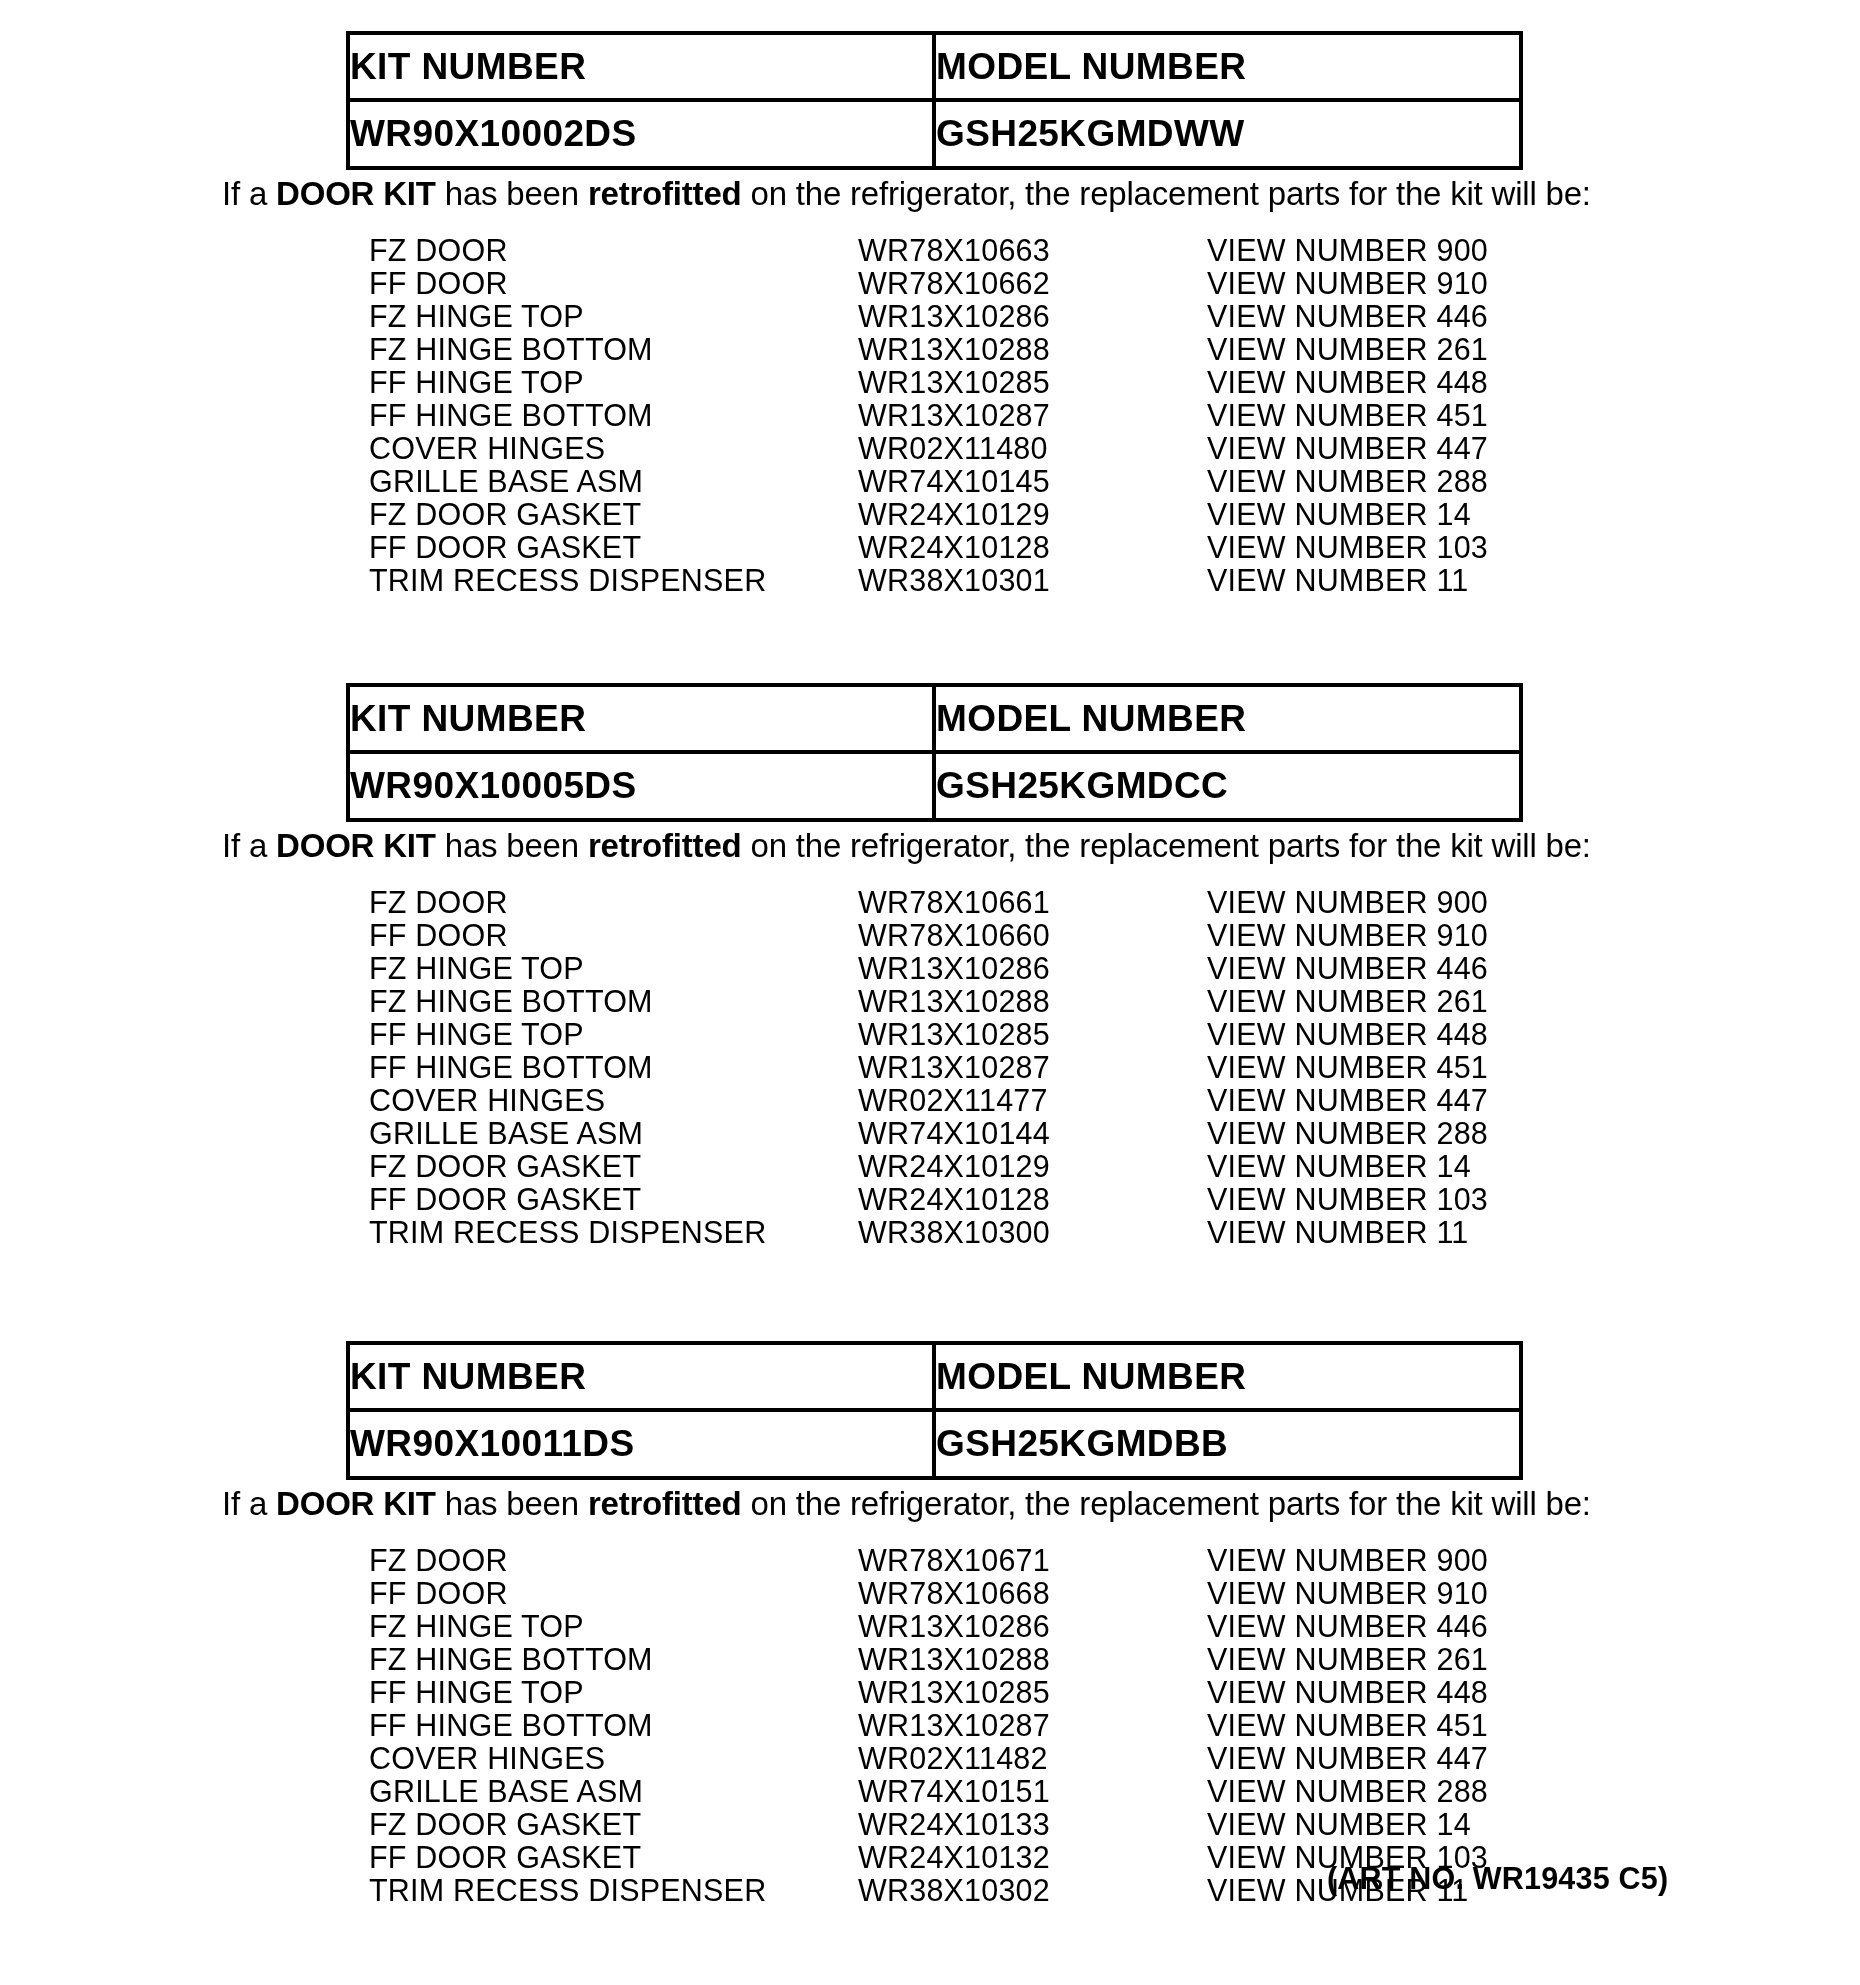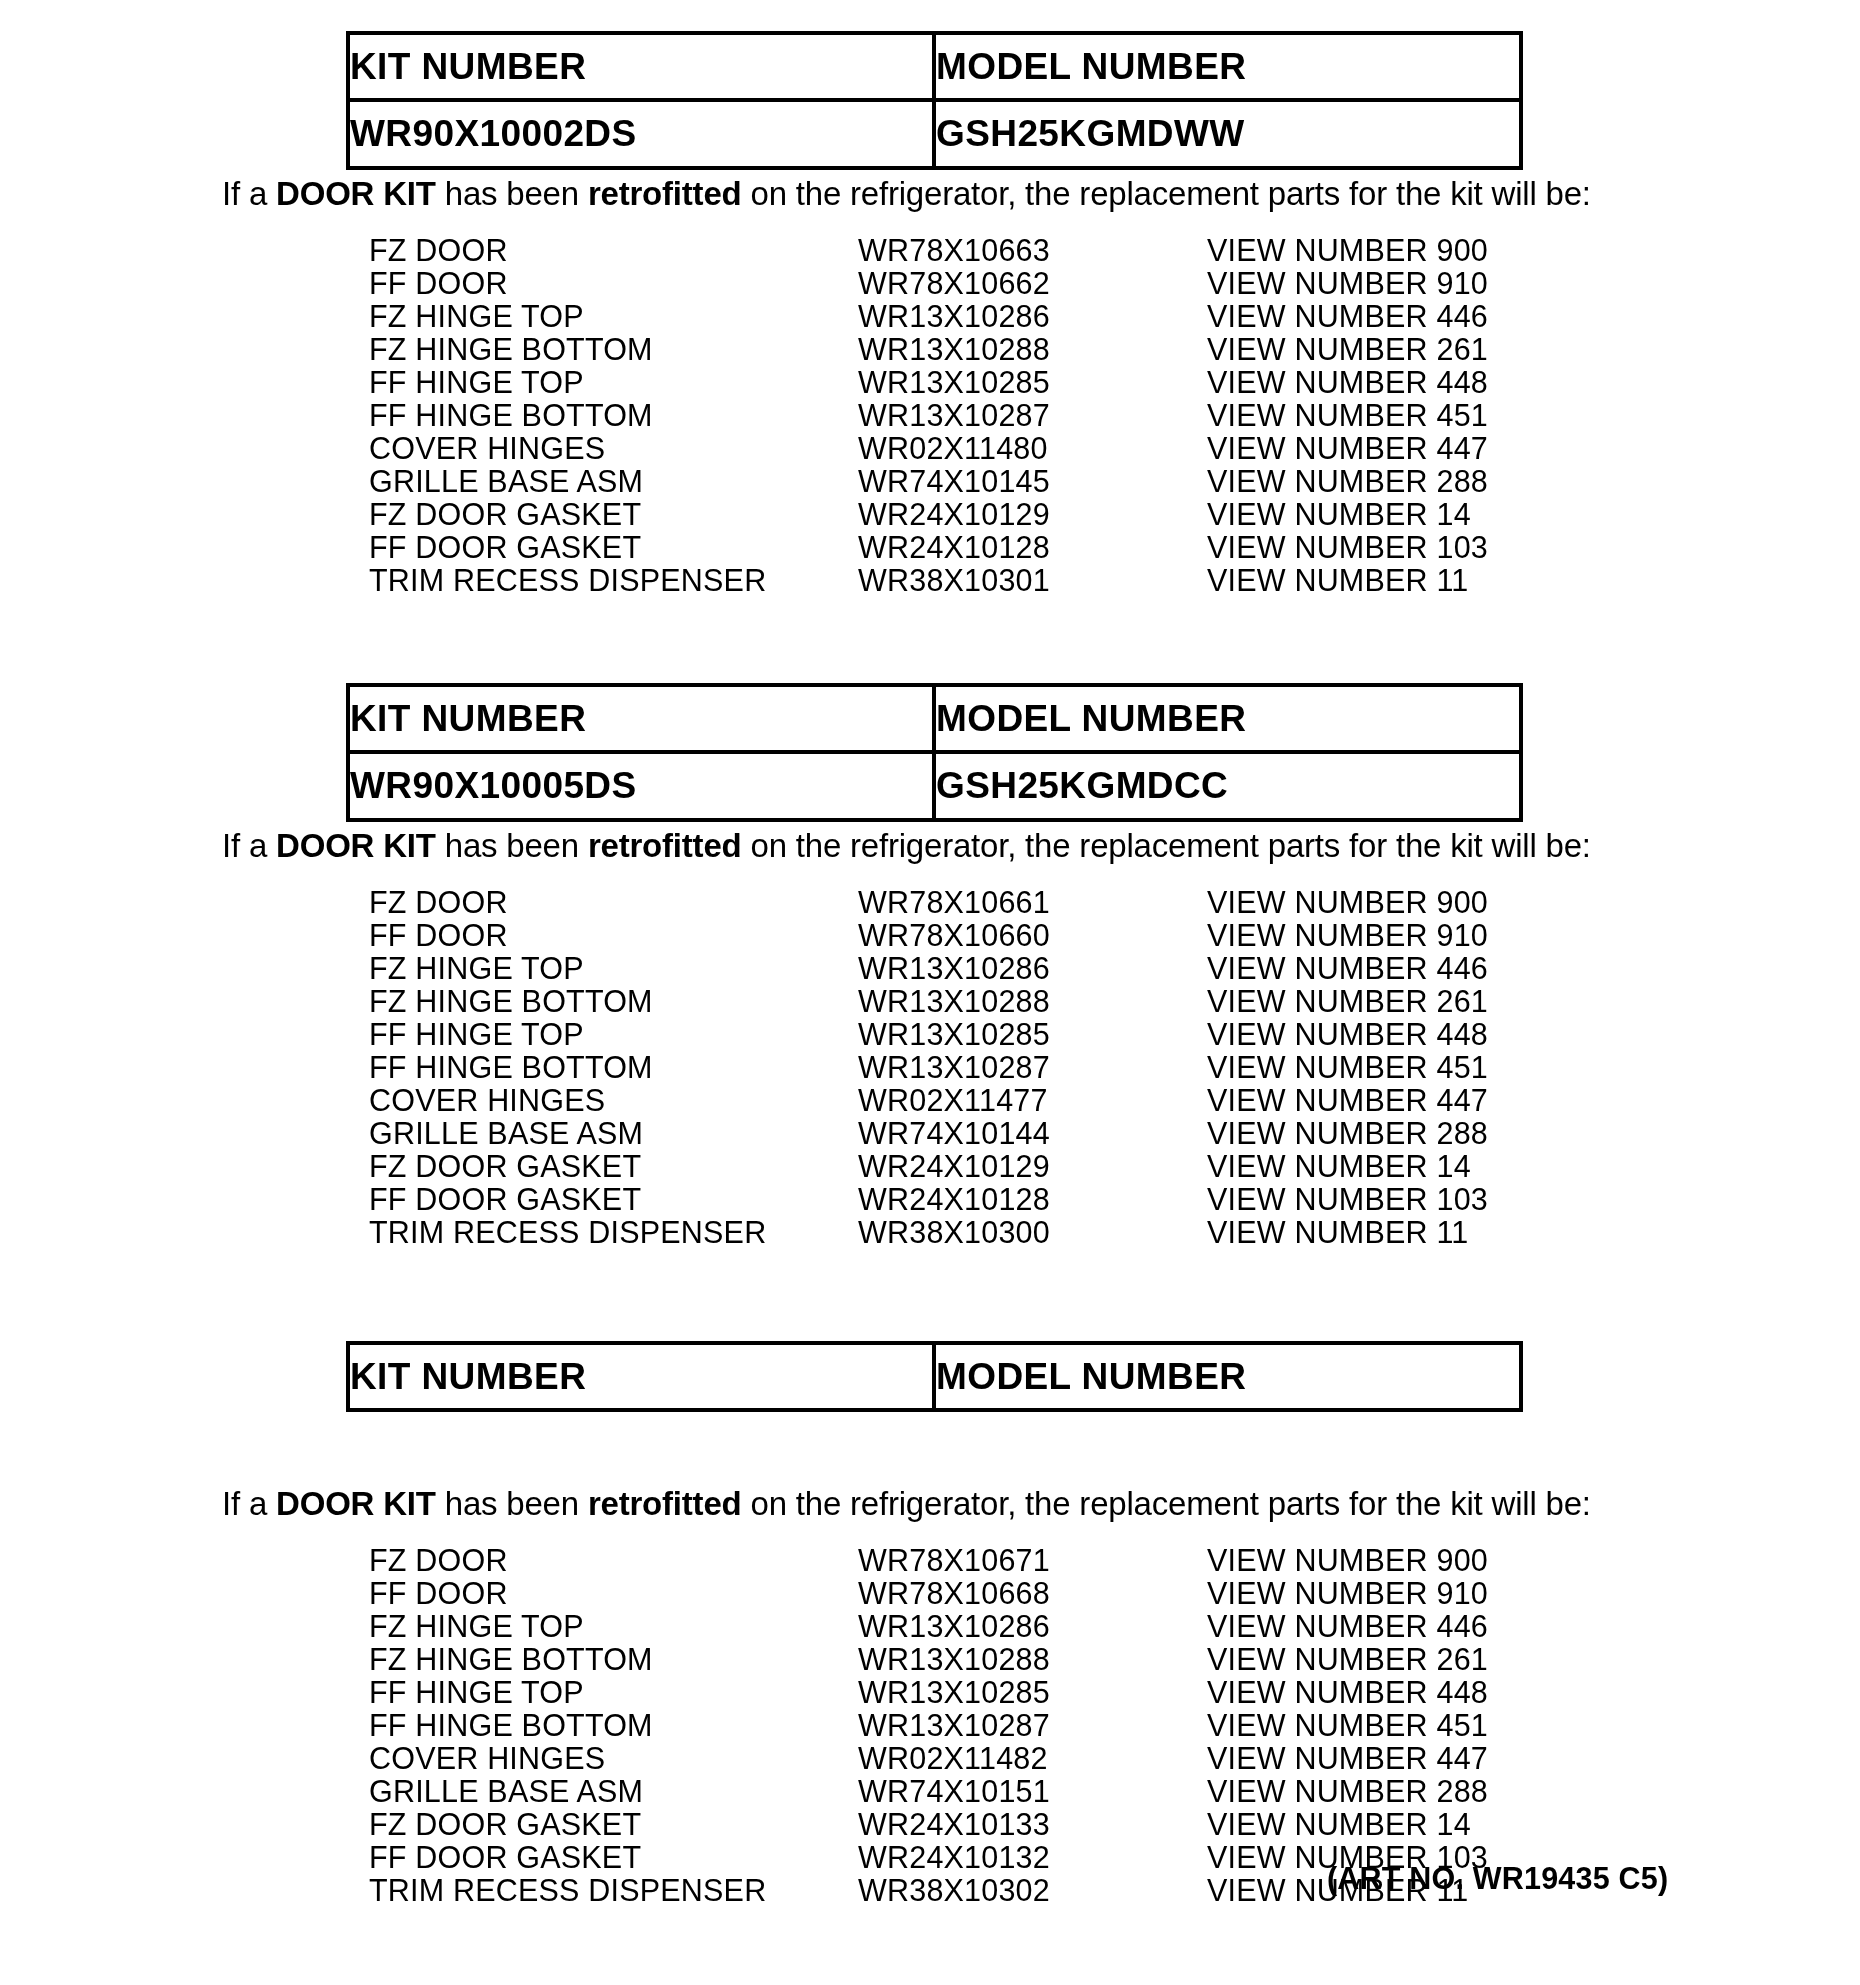--- a/index.html
+++ b/index.html
@@ -267,20 +267,24 @@
         <span class="view">VIEW NUMBER 11</span>
       </div>
   </div>
 
   <table class="kit-table" id="sec2-table">
     <tbody>
         <tr>
       <td class="col-kit hdr-cell">KIT NUMBER</td>
       <td class="col-model hdr-cell">MODEL NUMBER</td>
     </tr>
+    <tr>
+      <td class="col-kit val-cell">WR90X10011DS</td>
+      <td class="col-model val-cell">GSH25KGMDBB</td>
+    </tr>
   </tbody>
     </table>
 
   <div class="intro" id="sec2-intro"><span>If a </span><b>DOOR KIT</b><span> has been </span><b>retrofitted</b><span> on the refrigerator, the replacement parts for the kit will be:</span></div>
 
   <div class="parts" id="sec2-parts">
     <div class="row">
         <span class="name">FZ DOOR</span>
         <span class="pn">WR78X10671</span>
         <span class="view">VIEW NUMBER 900</span>

